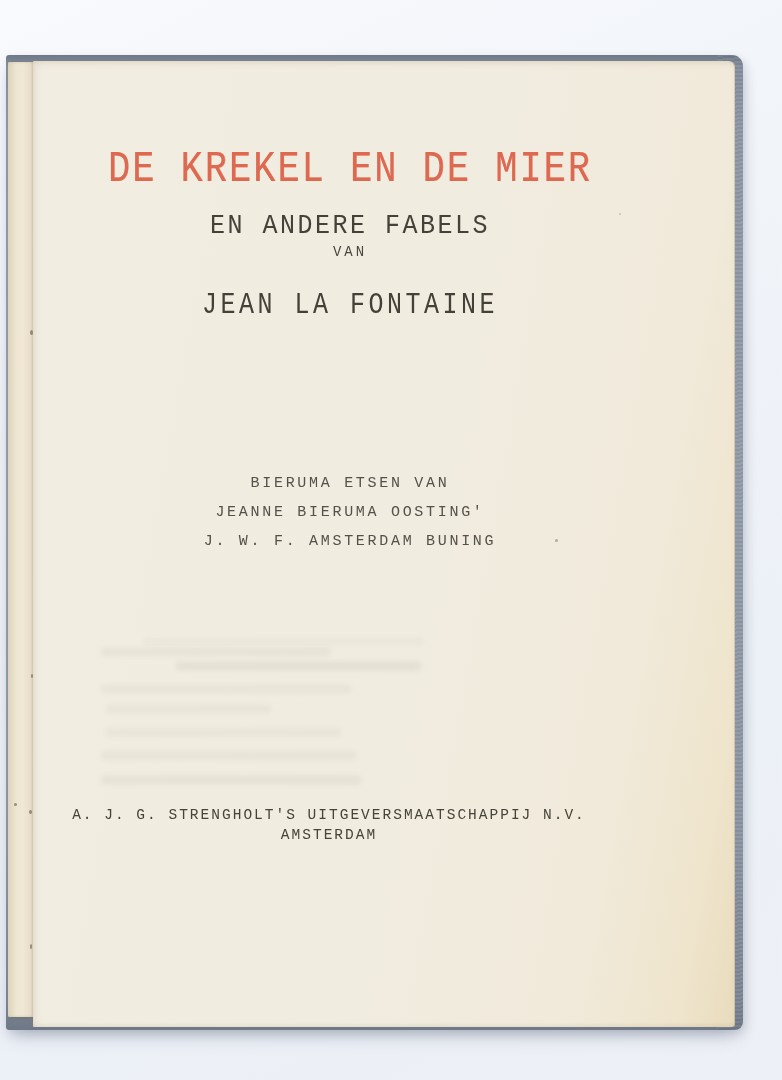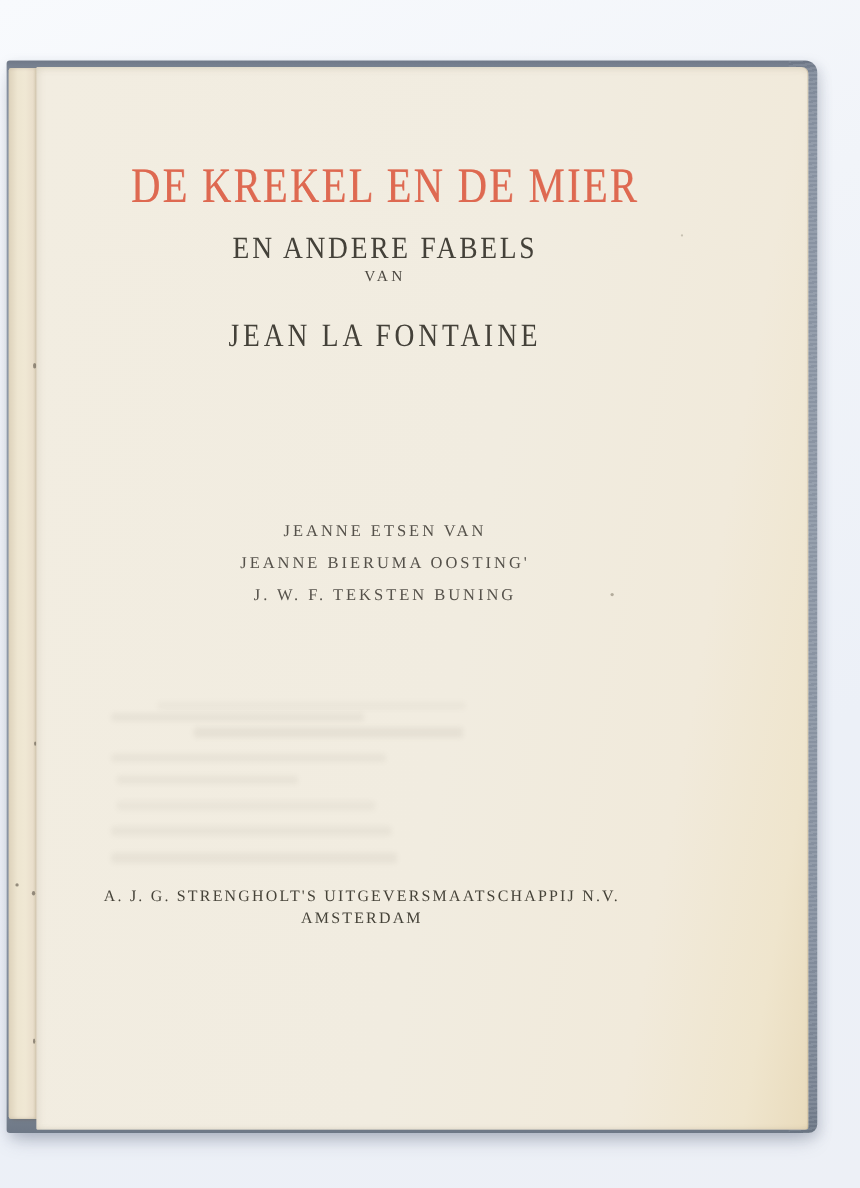--- a/index.html
+++ b/index.html
@@ -73,20 +73,21 @@
     border-radius: 1px 6px 3px 1px;
     background:
       linear-gradient(100deg,
         #f2ede1 0%, #f1ece0 55%, #f1eadb 80%, #efe5cd 93%, #e9dbbc 100%),
       #f1ece0;
     box-shadow:
       inset 4px 0 8px -3px rgba(150, 135, 105, 0.18),
       inset 0 5px 8px -5px rgba(165, 150, 115, 0.30),
       inset -1px 0 0 rgba(160, 140, 100, 0.30),
       inset 0 -3px 5px -3px rgba(150, 135, 105, 0.22);
+    font-family: Liberation Mono, monospace;
   }
 
   .textcol {
     position: absolute;
     left: -34px; top: 0;
     width: 100%; height: 100%;
     text-align: center;
     pointer-events: none;
   }
   .textcol > div { position: absolute; width: 100%; line-height: 1; }
@@ -194,23 +195,23 @@
 
         <div class="book-title">DE KREKEL EN DE MIER</div>
 
         <div class="book-subtitle">EN ANDERE FABELS</div>
 
         <div class="byline-connector">VAN</div>
 
         <div class="book-author">JEAN LA FONTAINE</div>
 
         <div class="credits">
-          <div class="credit-line">JEANNE ETSEN VAN</div>
+          <div class="credit-line">BIERUMA ETSEN VAN</div>
           <div class="credit-line">JEANNE BIERUMA OOSTING'</div>
-          <div class="credit-line">J. W. F. TEKSTEN BUNING</div>
+          <div class="credit-line">J. W. F. AMSTERDAM BUNING</div>
         </div>
 
         <div class="publisher">
           <div>A. J. G. STRENGHOLT'S UITGEVERSMAATSCHAPPIJ N.V.</div>
           <div>AMSTERDAM</div>
         </div>
 
       </div>
     </div>
 

